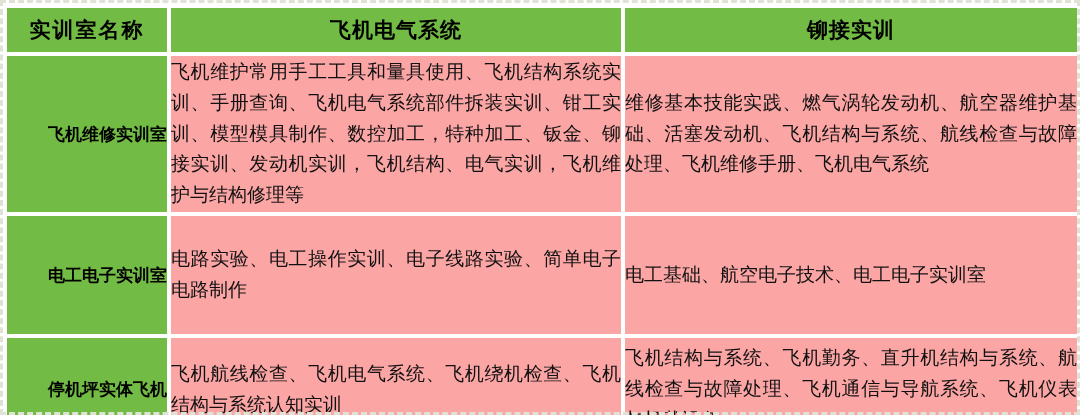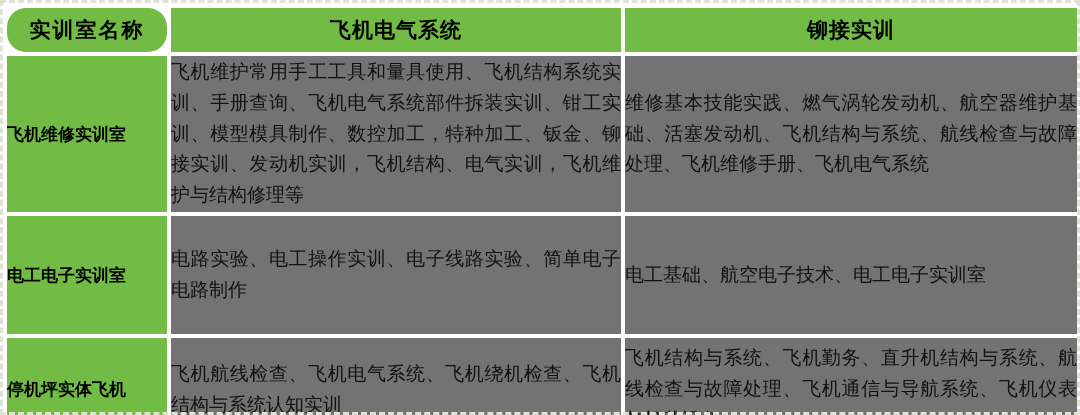--- a/index.html
+++ b/index.html
@@ -54,35 +54,35 @@
   
   .hdr {
     background: #72bb44;
     text-align: center;
     font-weight: bold;
     font-size: 21px;
     color: #000000;
     height: 44px;
     letter-spacing: 1px;
   }
-  .hdr-name { letter-spacing: 2px; border-radius: 19px; }
+  .hdr-name { letter-spacing: 2px; }
 
   
   .namecell {
     background: #72bb44;
-    text-align: left;
+    text-align: right;
     font-weight: bold;
     font-size: 17px;
     color: #000000;
     letter-spacing: 0px;
   }
 
   
   .bodycell {
-    background: #737373;
+    background: #fca5a5;
     color: #111111;
     font-size: 19px;
     line-height: 1.62;
     padding: 10px 12px 10px 13px;
     text-align: justify;
     text-justify: inter-ideograph;
     vertical-align: middle;
   }
 
   .col-name  { width: 160px; }

